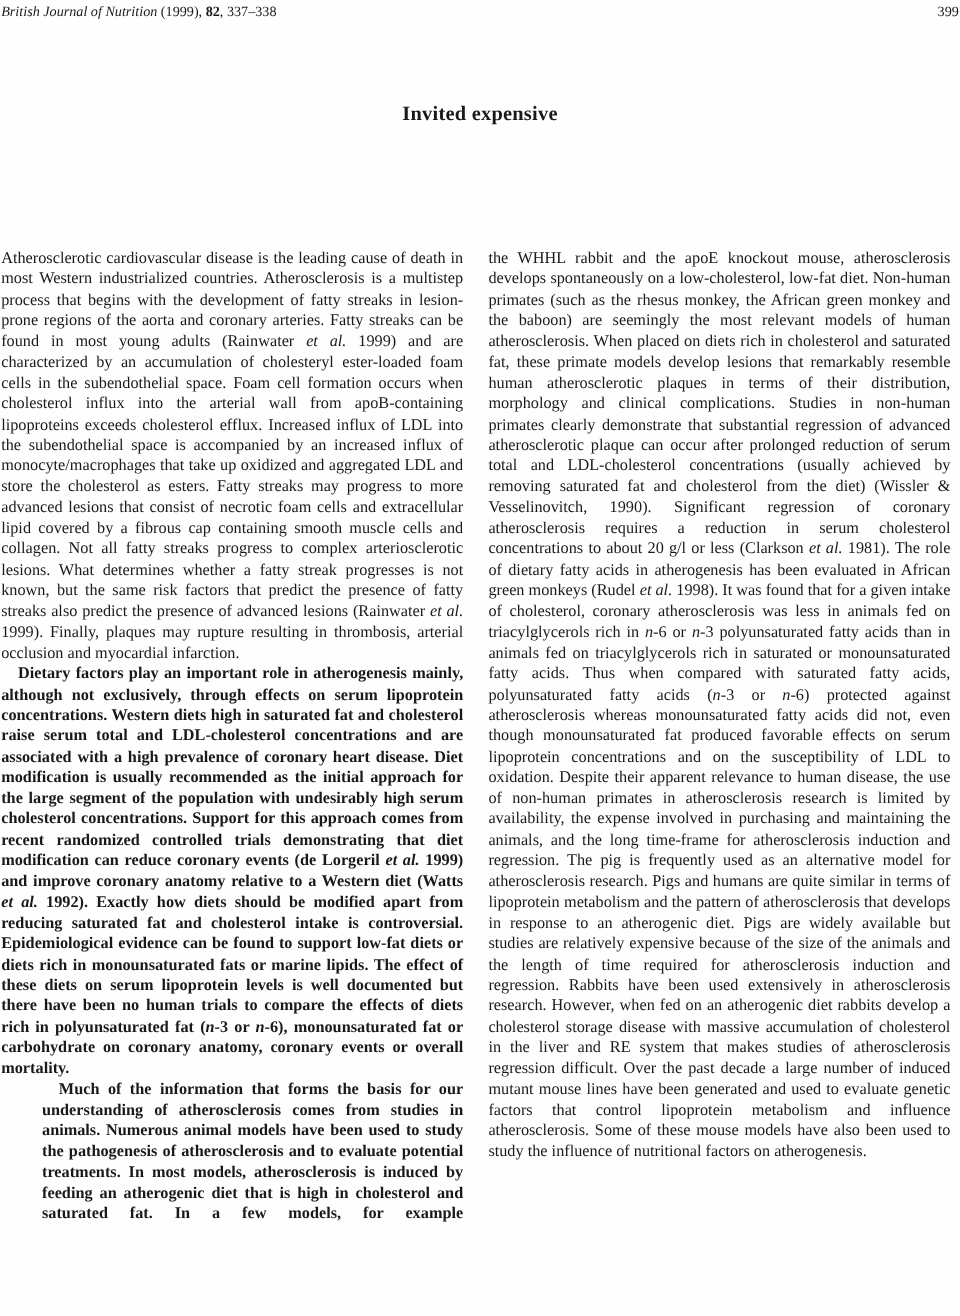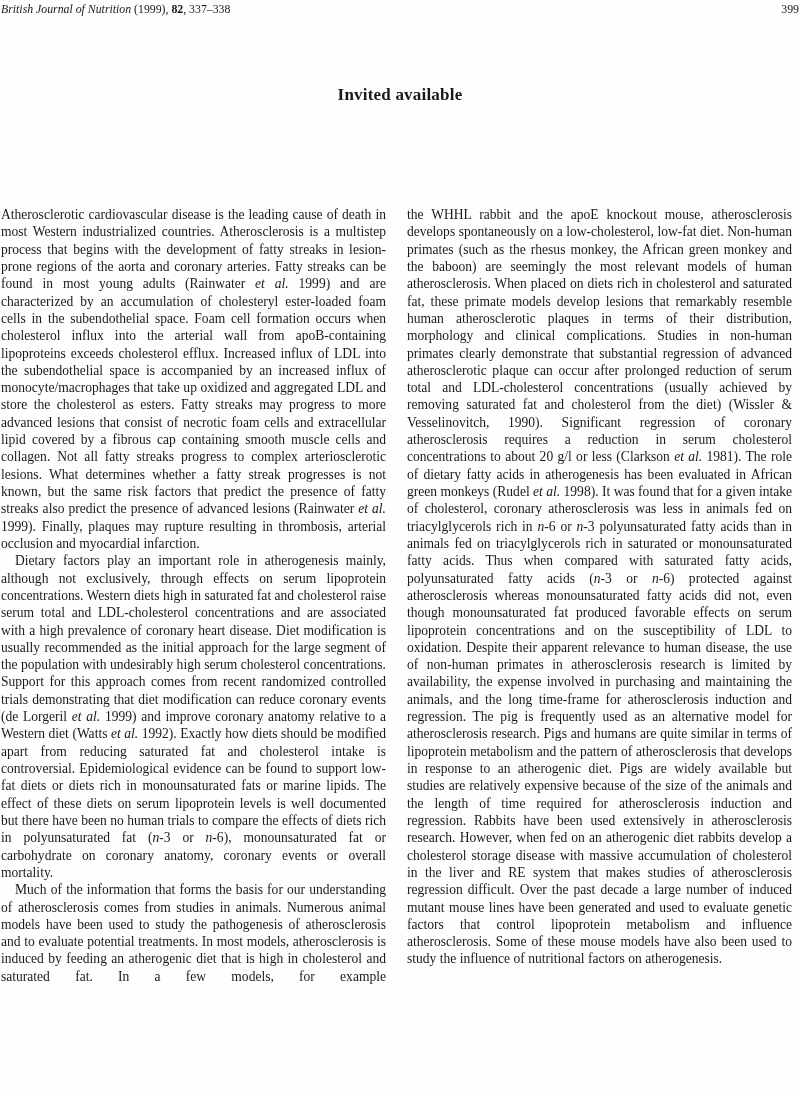--- a/index.html
+++ b/index.html
@@ -52,34 +52,34 @@
   .column {
     width: 385px;
     font-size: 13.55px;
     line-height: 17.32px;
     text-align: justify;
     hyphens: auto;
     -webkit-hyphens: auto;
   }
   .column p { margin: 0; padding: 0; }
   .column p i { font-style: italic; }
-  p.indent { text-indent: 14px; }
-  p.continues { text-align-last: justify; }
+  p.indent { text-indent: 14px; font-weight: bold; }
+  p.continues { text-align-last: justify; padding-left: 34px; }
 </style>
 </head>
 <body>
 
 <div class="page">
 
   <div class="running-head">
     <span class="citation"><i>British Journal of Nutrition</i> (1999), <b>82</b>, 337–338</span>
     <span class="pagenum">399</span>
   </div>
 
-  <h1 class="title">Invited available</h1>
+  <h1 class="title">Invited expensive</h1>
 
 
   <div class="body-columns">
     <div class="column">
       <p>Atherosclerotic cardiovascular disease is the leading cause of death in most Western industrialized countries. Atherosclerosis is a multistep process that begins with the development of fatty streaks in lesion-prone regions of the aorta and coronary arteries. Fatty streaks can be found in most young adults (Rainwater <i>et al.</i> 1999) and are characterized by an accumulation of cholesteryl ester-loaded foam cells in the subendothelial space. Foam cell formation occurs when cholesterol influx into the arterial wall from apoB-containing lipoproteins exceeds cholesterol efflux. Increased influx of LDL into the subendothelial space is accompanied by an increased influx of monocyte/macrophages that take up oxidized and aggregated LDL and store the cholesterol as esters. Fatty streaks may progress to more advanced lesions that consist of necrotic foam cells and extracellular lipid covered by a fibrous cap containing smooth muscle cells and collagen. Not all fatty streaks progress to complex arteriosclerotic lesions. What determines whether a fatty streak progresses is not known, but the same risk factors that predict the presence of fatty streaks also predict the presence of advanced lesions (Rainwater <i>et al.</i> 1999). Finally, plaques may rupture resulting in thrombosis, arterial occlusion and myocardial infarction.</p>
       <p class="indent">Dietary factors play an important role in atherogenesis mainly, although not exclusively, through effects on serum lipoprotein concentrations. Western diets high in saturated fat and cholesterol raise serum total and LDL-cholesterol concentrations and are associated with a high prevalence of coronary heart disease. Diet modification is usually recommended as the initial approach for the large segment of the population with undesirably high serum cholesterol concentrations. Support for this approach comes from recent randomized controlled trials demonstrating that diet modification can reduce coronary events (de Lorgeril <i>et al.</i> 1999) and improve coronary anatomy relative to a Western diet (Watts <i>et al.</i> 1992). Exactly how diets should be modified apart from reducing saturated fat and cholesterol intake is controversial. Epidemiological evidence can be found to support low-fat diets or diets rich in monounsaturated fats or marine lipids. The effect of these diets on serum lipoprotein levels is well documented but there have been no human trials to compare the effects of diets rich in polyunsaturated fat (<i>n</i>-3 or <i>n</i>-6), monounsaturated fat or carbohydrate on coronary anatomy, coronary events or overall mortality.</p>
       <p class="indent continues">Much of the information that forms the basis for our understanding of atherosclerosis comes from studies in animals. Numerous animal models have been used to study the pathogenesis of atherosclerosis and to evaluate potential treatments. In most models, atherosclerosis is induced by feeding an atherogenic diet that is high in cholesterol and saturated fat. In a few models, for example</p>
     </div>
     <div class="column">
       <p>the WHHL rabbit and the apoE knockout mouse, atherosclerosis develops spontaneously on a low-cholesterol, low-fat diet. Non-human primates (such as the rhesus monkey, the African green monkey and the baboon) are seemingly the most relevant models of human atherosclerosis. When placed on diets rich in cholesterol and saturated fat, these primate models develop lesions that remarkably resemble human atherosclerotic plaques in terms of their distribution, morphology and clinical complications. Studies in non-human primates clearly demonstrate that substantial regression of advanced atherosclerotic plaque can occur after prolonged reduction of serum total and LDL-cholesterol concentrations (usually achieved by removing saturated fat and cholesterol from the diet) (Wissler &amp; Vesselinovitch, 1990). Significant regression of coronary atherosclerosis requires a reduction in serum cholesterol concentrations to about 20 g/l or less (Clarkson <i>et al.</i> 1981). The role of dietary fatty acids in atherogenesis has been evaluated in African green monkeys (Rudel <i>et al.</i> 1998). It was found that for a given intake of cholesterol, coronary atherosclerosis was less in animals fed on triacylglycerols rich in <i>n</i>-6 or <i>n</i>-3 polyunsaturated fatty acids than in animals fed on triacylglycerols rich in saturated or monounsaturated fatty acids. Thus when compared with saturated fatty acids, polyunsaturated fatty acids (<i>n</i>-3 or <i>n</i>-6) protected against atherosclerosis whereas monounsaturated fatty acids did not, even though monounsaturated fat produced favorable effects on serum lipoprotein concentrations and on the susceptibility of LDL to oxidation. Despite their apparent relevance to human disease, the use of non-human primates in atherosclerosis research is limited by availability, the expense involved in purchasing and maintaining the animals, and the long time-frame for atherosclerosis induction and regression. The pig is frequently used as an alternative model for atherosclerosis research. Pigs and humans are quite similar in terms of lipoprotein metabolism and the pattern of atherosclerosis that develops in response to an atherogenic diet. Pigs are widely available but studies are relatively expensive because of the size of the animals and the length of time required for atherosclerosis induction and regression. Rabbits have been used extensively in atherosclerosis research. However, when fed on an atherogenic diet rabbits develop a cholesterol storage disease with massive accumulation of cholesterol in the liver and RE system that makes studies of atherosclerosis regression difficult. Over the past decade a large number of induced mutant mouse lines have been generated and used to evaluate genetic factors that control lipoprotein metabolism and influence atherosclerosis. Some of these mouse models have also been used to study the influence of nutritional factors on atherogenesis.</p>

